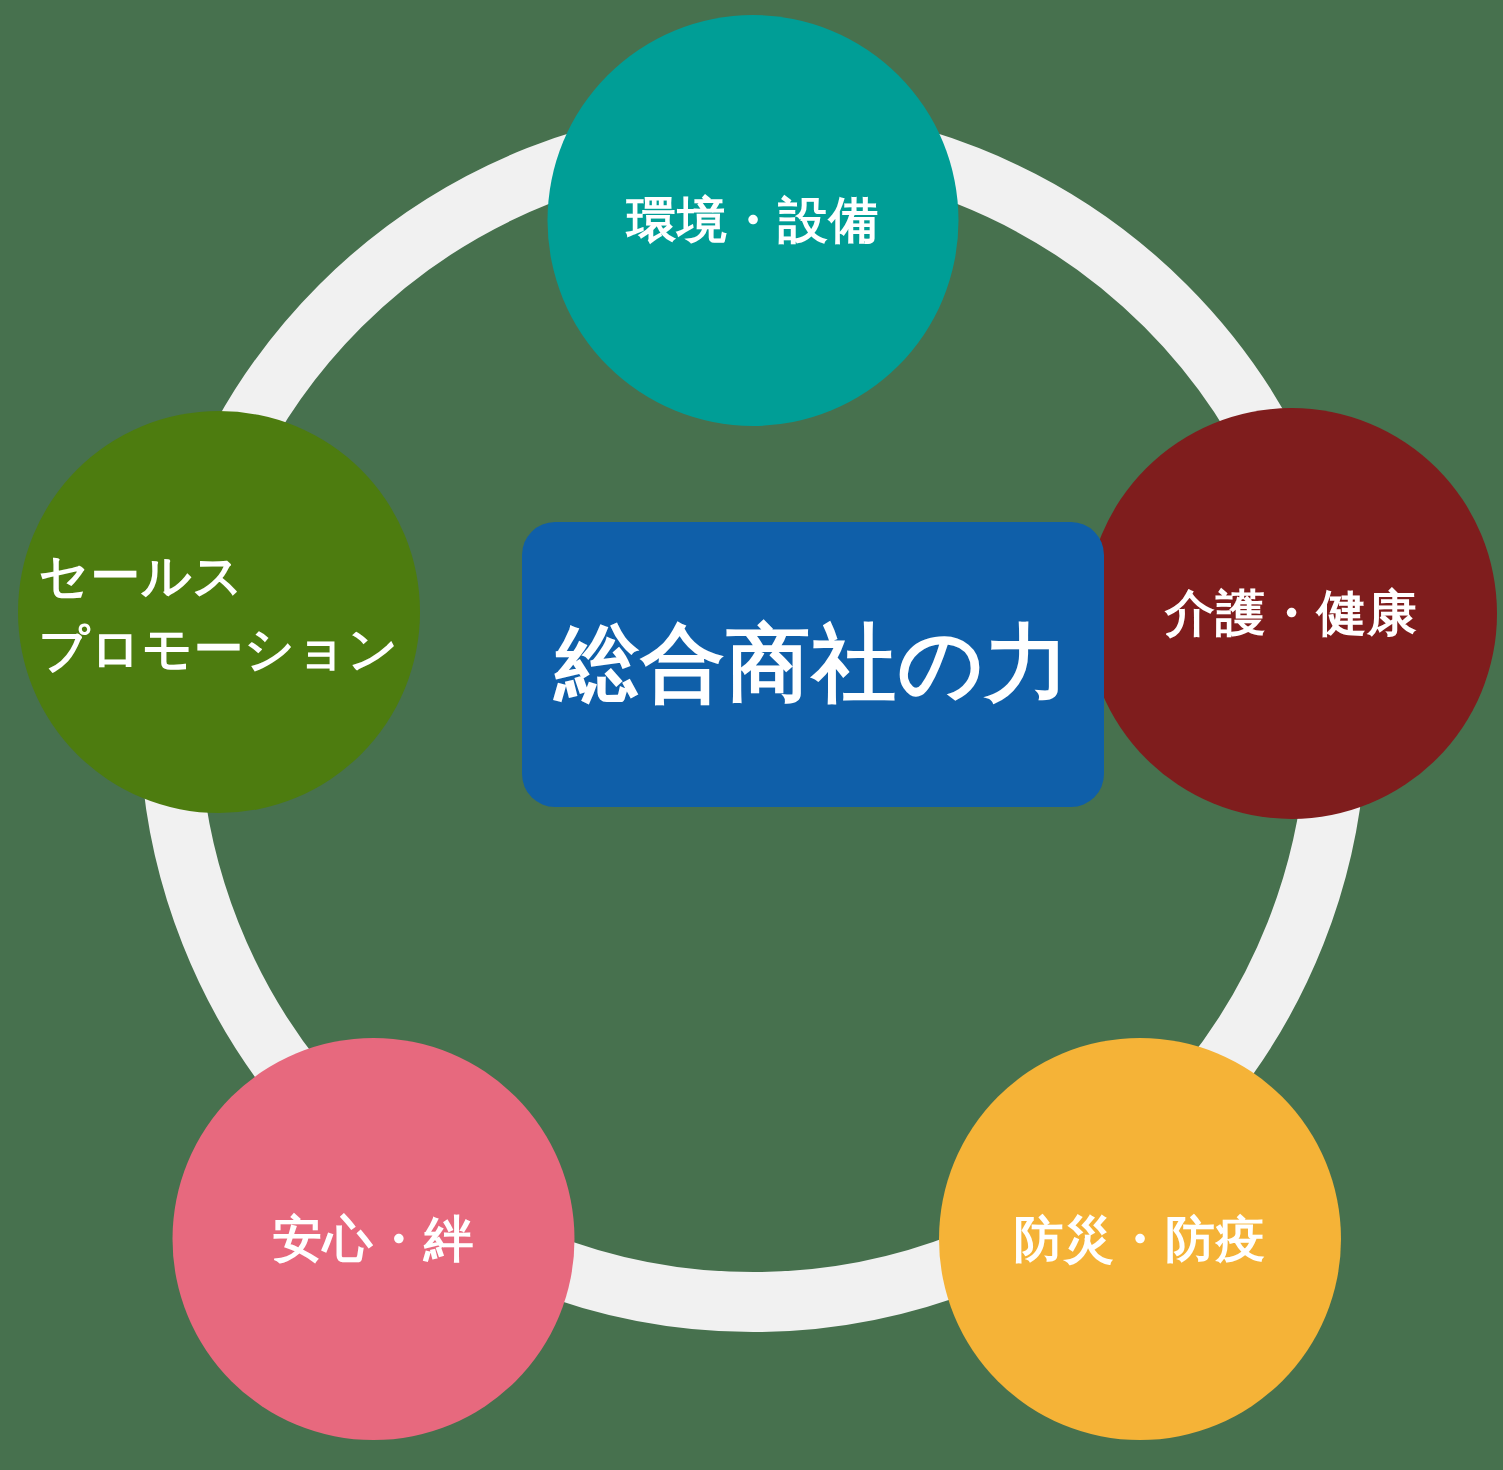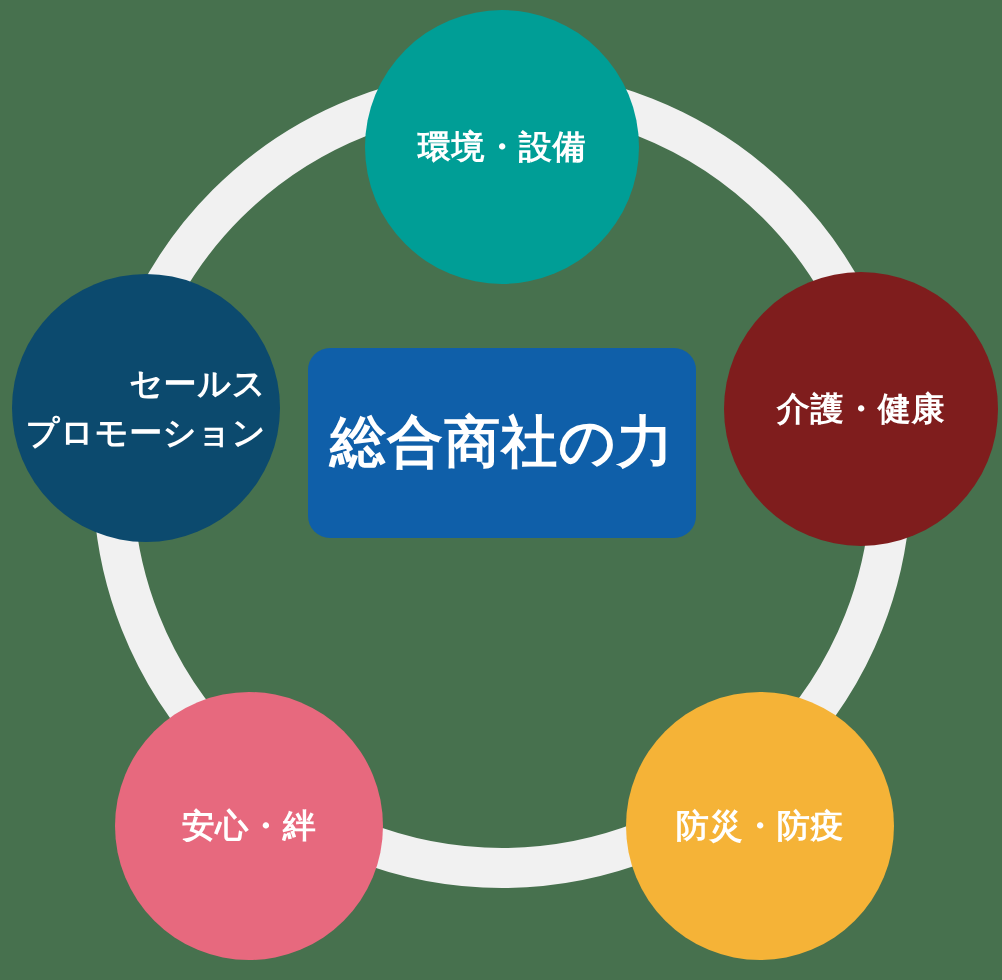--- a/index.html
+++ b/index.html
@@ -31,21 +31,21 @@
     display: flex;
     align-items: center;
     justify-content: center;
     z-index: 2;
   }
   .node-label {
     color: #ffffff;
     font-weight: bold;
     font-size: 33px;
     letter-spacing: 0.02em;
-    text-align: right;
+    text-align: left;
     white-space: pre-line;
     line-height: 1.5;
   }
   
   .node-top          { left: 365px; top: 10px;  width: 274px; height: 274px; }
   .node-right        { left: 724px; top: 272px; width: 274px; height: 274px; }
   .node-left         { left: 12px;  top: 274px; width: 268px; height: 268px; }
   .node-bottom-right { left: 626px; top: 692px; width: 268px; height: 268px; }
   .node-bottom-left  { left: 115px; top: 692px; width: 268px; height: 268px; }
 
@@ -79,30 +79,30 @@
   </svg>
 
   <div class="node node-top" style="background-color: rgb(0, 158, 150);">
     <span class="node-label">環境・設備</span>
   </div>
 
   <div class="node node-right" style="background-color: #7f1d1d;">
     <span class="node-label">介護・健康</span>
   </div>
 
-  <div class="node node-left" style="background-color: #0c4a6e;">
+  <div class="node node-left" style="background-color: #4d7c0f;">
     <span class="node-label">セールス
 プロモーション</span>
   </div>
 
   <div class="node node-bottom-left" style="background-color: rgb(231, 105, 126);">
     <span class="node-label">安心・絆</span>
   </div>
 
   <div class="node node-bottom-right" style="background-color: rgb(245, 179, 55);">
     <span class="node-label">防災・防疫</span>
   </div>
 
-  <div class="center-box" style="background-color: rgb(15, 95, 169);">
+  <div class="center-box" style="background-color: rgb(15, 95, 169); margin-left: 40px;">
     <span class="center-label">総合商社の力</span>
   </div>
 
 </div>
 
 </body></html>

